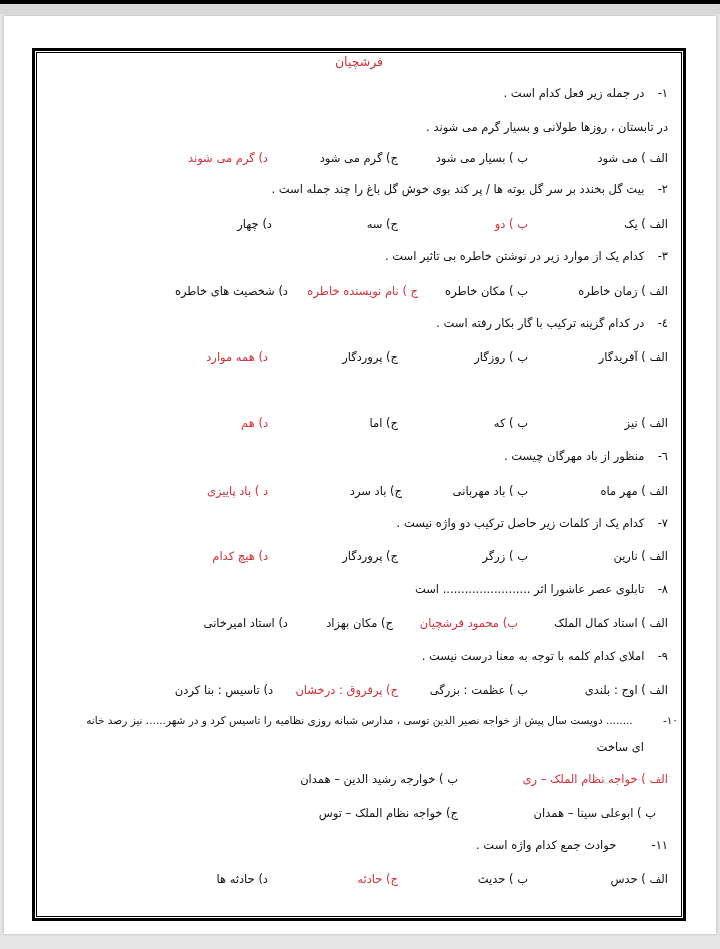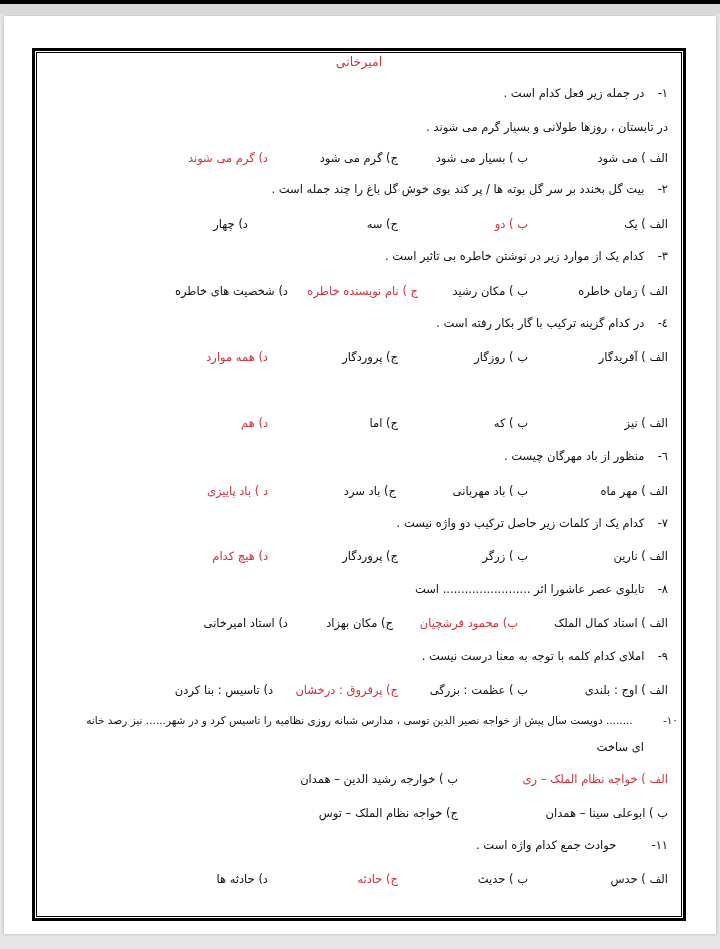--- a/index.html
+++ b/index.html
@@ -41,43 +41,43 @@
 </head>
 <body>
 
 <div class="topbar"></div>
 <div class="topgap"></div>
 <div class="page"></div>
 <div class="frame-outer"></div>
 <div class="frame-inner"></div>
 
 <div class="content">
-  <div class="title">امیرخانی</div>
+  <div class="title">فرشچیان</div>
 
   <div class="line q" style="top:34px"><span class="num">۱-</span> <span>در جمله زیر فعل کدام است .</span></div>
   <div class="line" style="top:68px">در تابستان ، روزها طولانی و بسیار گرم می شوند .</div>
   <div class="opts" style="top:99px">
     <span class="opt" style="right:0">الف ) می شود</span>
     <span class="opt" style="right:140px">ب ) بسیار می شود</span>
     <span class="opt" style="right:270px">ج) گرم می شود</span>
     <span class="opt red" style="right:400px">د) گرم می شوند</span>
   </div>
 
   <div class="line q" style="top:130px"><span class="num">۲-</span> <span>بیت گل بخندد بر سر گل بوته ها / پر کند بوی خوش گل باغ را چند جمله است .</span></div>
   <div class="opts" style="top:165px">
     <span class="opt" style="right:0">الف ) یک</span>
     <span class="opt red" style="right:140px">ب ) دو</span>
     <span class="opt" style="right:270px">ج) سه</span>
-    <span class="opt" style="right:420px">د) چهار</span>
+    <span class="opt" style="right:396px">د) چهار</span>
   </div>
 
   <div class="line q" style="top:197px"><span class="num">۳-</span> <span>کدام یک از موارد زیر در نوشتن خاطره بی تاثیر است .</span></div>
   <div class="opts" style="top:232px">
     <span class="opt" style="right:0">الف ) زمان خاطره</span>
-    <span class="opt" style="right:140px">ب ) مکان رشید</span>
+    <span class="opt" style="right:140px">ب ) مکان خاطره</span>
     <span class="opt red" style="right:250px">ج ) نام نویسنده خاطره</span>
     <span class="opt" style="right:380px">د) شخصیت های خاطره</span>
   </div>
 
   <div class="line q" style="top:264px"><span class="num">٤-</span> <span>در کدام گزینه ترکیب با گار بکار رفته است .</span></div>
   <div class="opts" style="top:298px">
     <span class="opt" style="right:0">الف ) آفریدگار</span>
     <span class="opt" style="right:140px">ب ) روزگار</span>
     <span class="opt" style="right:270px">ج) پروردگار</span>
     <span class="opt red" style="right:400px">د) همه موارد</span>
@@ -87,21 +87,21 @@
     <span class="opt" style="right:0">الف ) نیز</span>
     <span class="opt" style="right:140px">ب ) که</span>
     <span class="opt" style="right:270px">ج) اما</span>
     <span class="opt red" style="right:400px">د) هم</span>
   </div>
 
   <div class="line q" style="top:397px"><span class="num">٦-</span> <span>منظور از باد مهرگان چیست .</span></div>
   <div class="opts" style="top:432px">
     <span class="opt" style="right:0">الف ) مهر ماه</span>
     <span class="opt" style="right:140px">ب ) باد مهربانی</span>
-    <span class="opt" style="right:272px">ج) باد سرد</span>
+    <span class="opt" style="right:266px">ج) باد سرد</span>
     <span class="opt red" style="right:400px">د ) باد پاییزی</span>
   </div>
 
   <div class="line q" style="top:464px"><span class="num">۷-</span> <span>کدام یک از کلمات زیر حاصل ترکیب دو واژه نیست .</span></div>
   <div class="opts" style="top:497px">
     <span class="opt" style="right:0">الف ) نارین</span>
     <span class="opt" style="right:140px">ب ) زرگر</span>
     <span class="opt" style="right:270px">ج) پروردگار</span>
     <span class="opt red" style="right:400px">د) هیچ کدام</span>
   </div>
@@ -122,21 +122,21 @@
     <span class="opt" style="right:395px">د) تاسیس : بنا کردن</span>
   </div>
 
   <div class="line q" style="top:662px; right:4px; font-size:10.5px"><span class="num" style="min-width:42px">۱۰-</span> <span>........ دویست سال پیش از خواجه نصیر الدین توسی ، مدارس شبانه روزی نظامیه را تاسیس کرد و در شهر...... نیز رصد خانه</span></div>
   <div class="line" style="top:688px; right:38px">ای ساخت</div>
   <div class="opts" style="top:720px">
     <span class="opt red" style="right:0">الف ) خواجه نظام الملک – ری</span>
     <span class="opt" style="right:210px">ب ) خوارجه رشید الدین – همدان</span>
   </div>
   <div class="opts" style="top:754px">
-    <span class="opt" style="right:0">ب ) ابوعلی سینا – همدان</span>
+    <span class="opt" style="right:12px">ب ) ابوعلی سینا – همدان</span>
     <span class="opt" style="right:210px">ج) خواجه نظام الملک – توس</span>
   </div>
 
   <div class="line q" style="top:786px"><span class="num" style="min-width:48px">۱۱-</span> <span>حوادث جمع کدام واژه است .</span></div>
   <div class="opts" style="top:820px">
     <span class="opt" style="right:0">الف ) حدس</span>
     <span class="opt" style="right:140px">ب ) حدیث</span>
     <span class="opt red" style="right:270px">ج) حادثه</span>
     <span class="opt" style="right:400px">د) حادثه ها</span>
   </div>

